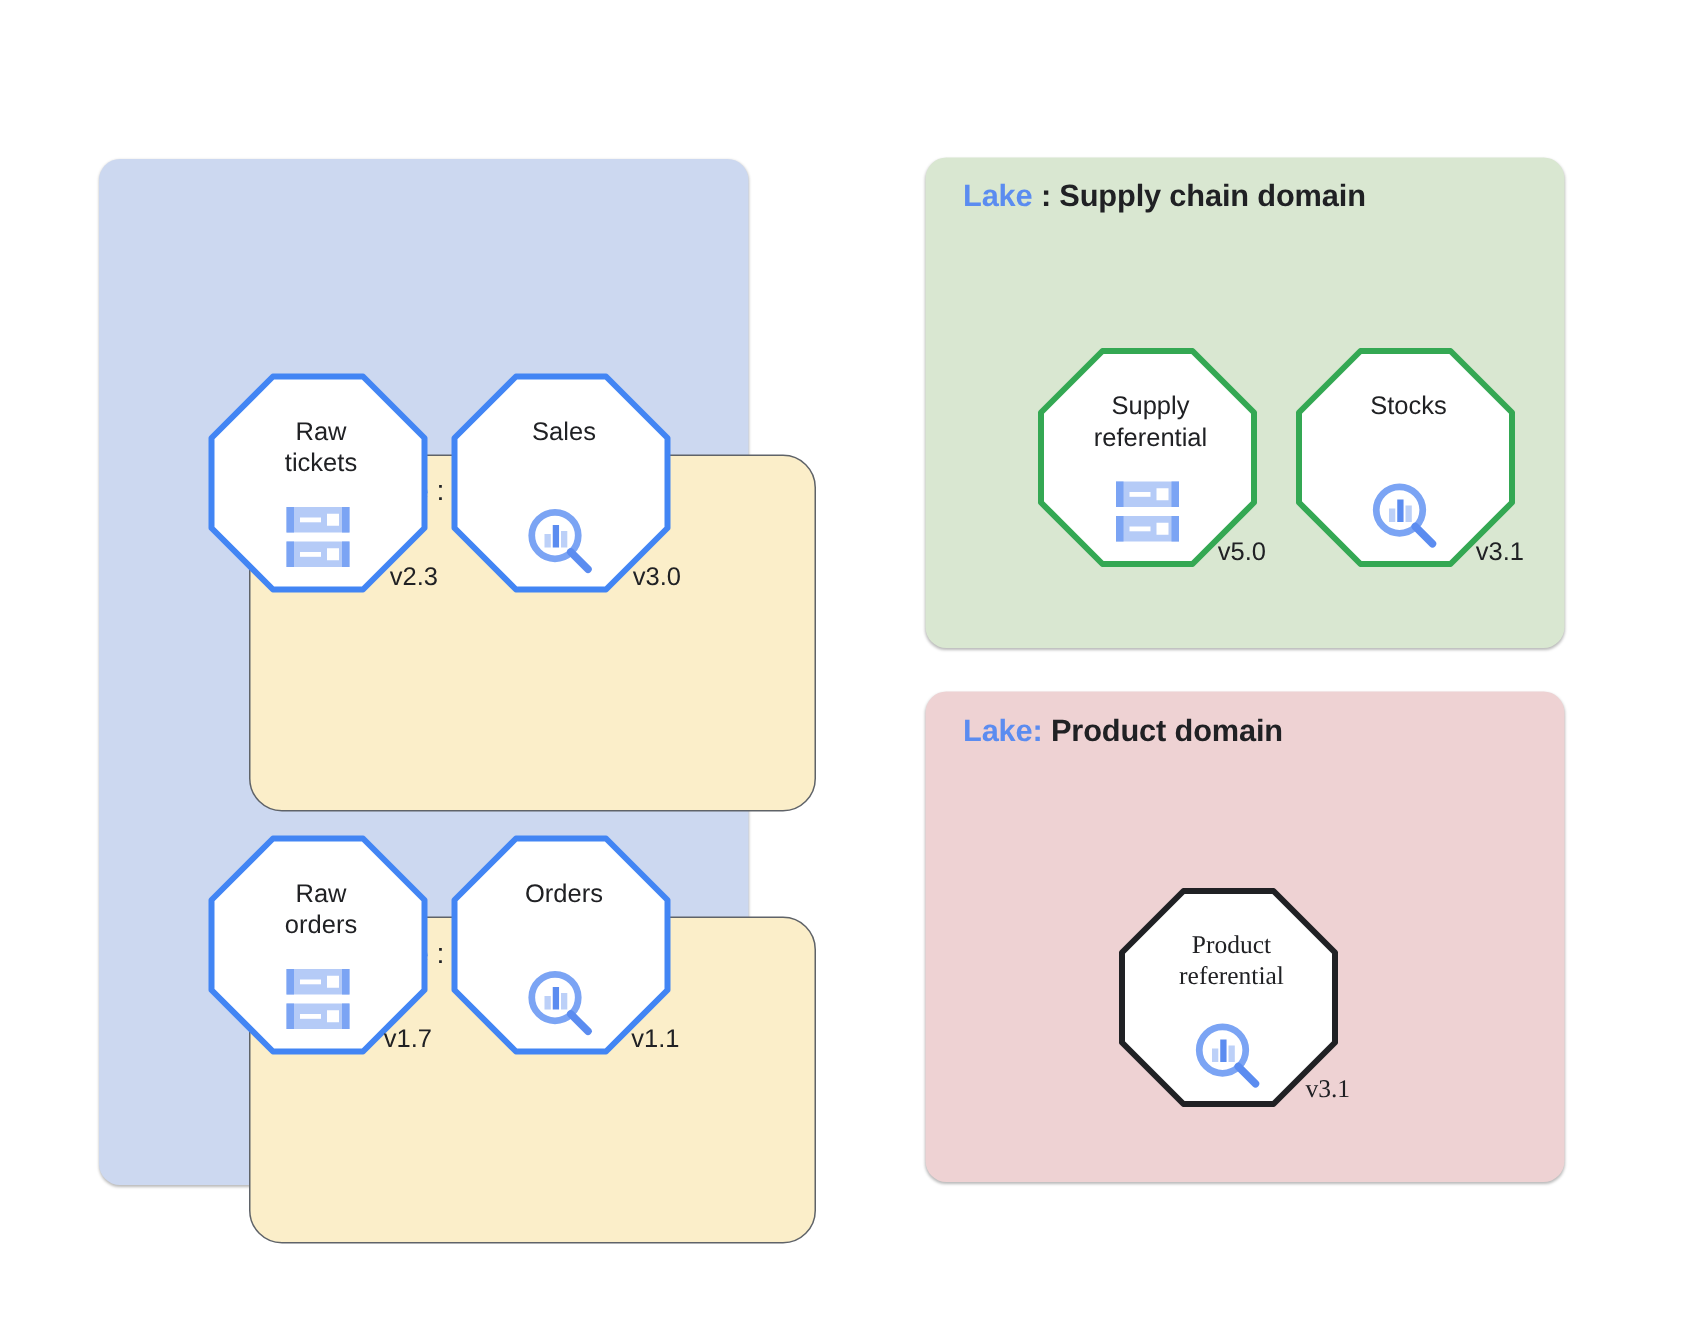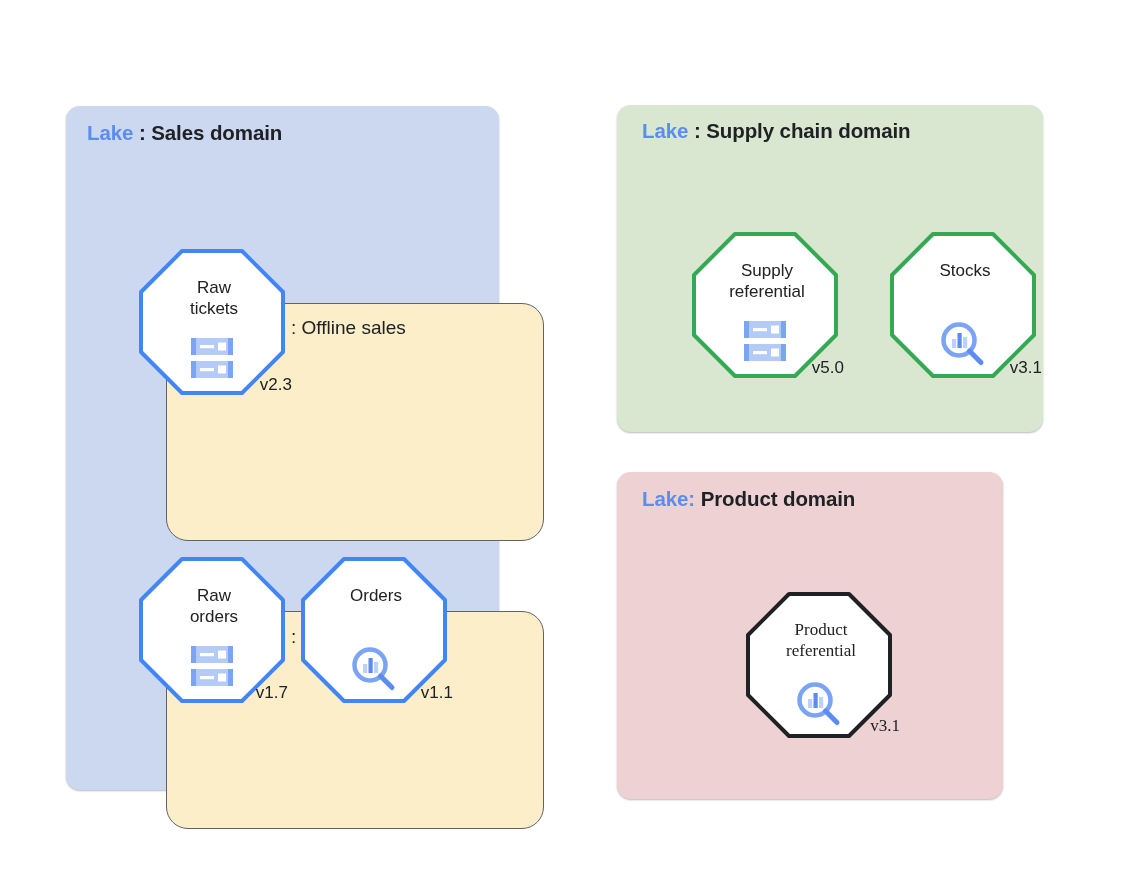--- a/index.html
+++ b/index.html
@@ -34,21 +34,21 @@
     font-weight: bold;
     letter-spacing: -0.1px;
     color: #202124;
   }
   .lake-title .kw {
     color: #5b8cf0;
   }
 
   #lake-sales    { left: 66px;  top: 106px; width: 433px; height: 684px; background: #ccd8f0; }
   #lake-supply   { left: 617px; top: 105px; width: 426px; height: 327px; background: #d9e7d1; }
-  #lake-product  { left: 617px; top: 472px; width: 386px; height: 327px; background: #eed2d3; }
+  #lake-product  { left: 617px; top: 461px; width: 426px; height: 327px; background: #eed2d3; }
 
   #lake-sales   .lake-title { left: 21px; top: 15px; }
   #lake-supply  .lake-title { left: 25px; top: 14px; text-align: center; }
   #lake-product .lake-title { left: 25px; top: 15px; }
 
   
   .zone {
     position: absolute;
     background: #fbeec9;
     border: 1.6px solid #5f6368;
@@ -109,21 +109,21 @@
     top: 88px;
     transform: translateX(-50%);
   }
 
   
   #node-raw-tickets     { left: 139px; top: 249px; }
   #node-sales          { left: 301px; top: 249px; }
   #node-raw-orders      { left: 139px; top: 557px; }
   #node-orders         { left: 301px; top: 557px; }
   #node-supply-ops      { left: 692px; top: 232px; }
-  #node-stocks         { left: 890px; top: 232px; }
+  #node-stocks         { left: 864px; top: 232px; }
   #node-product-ref     { left: 746px; top: 592px; font-family: Liberation Serif, serif; }
 
   #node-sales .node-label,
   #node-orders .node-label,
   #node-stocks .node-label { top: 28px; }
 
   #node-product-ref .node-label { top: 27px; }
 
   
   #node-raw-tickets .node-version { right: -7px; bottom: 0px; text-align: center; }
@@ -133,23 +133,20 @@
   #node-supply-ops .node-version  { right: -6px; bottom: 0px; }
   #node-stocks .node-version      { right: -6px; bottom: 0px; }
   #node-product-ref .node-version { right: -8px; bottom: 2px; }
 </style>
 </head>
 <body>
 
 <div class="canvas">
 
   <div class="lake" id="lake-sales">
-    <div class="lake-title">
-      <span class="kw">Lake</span><span> : Sales domain</span>
-    </div>
 
     <div class="zone" id="zone-offline">
       <div class="zone-title">
         <span class="kw">Data zone</span><span> : Offline sales</span>
       </div>
     </div>
 
     <div class="zone" id="zone-online">
       <div class="zone-title">
         <span class="kw">Data zone</span><span> : Online sales</span>
@@ -189,20 +186,38 @@
         <rect x="4" y="24" width="42" height="17" fill="#b5cbf7"></rect>
         <rect x="4" y="24" width="5" height="17" fill="#7ba4f4"></rect>
         <rect x="41" y="24" width="5" height="17" fill="#7ba4f4"></rect>
         <rect x="13" y="31" width="14" height="3.2" fill="#ffffff"></rect>
         <rect x="31" y="28.5" width="8" height="8" fill="#ffffff"></rect>
       </svg>
     </div>
     <div class="node-version">v2.3</div>
   </div>
 
+  <div class="node" id="node-sales">
+    <svg class="oct" viewBox="0 0 146 146">
+      <polygon points="43,2 103,2 144,43 144,103 103,144 43,144 2,103 2,43" fill="#ffffff" stroke="#4285f4" stroke-width="4" stroke-linejoin="round"></polygon>
+    </svg>
+    <div class="node-label">
+      <div>Sales</div>
+    </div>
+    <div class="node-icon">
+      <svg width="48" height="48" viewBox="0 0 48 48">
+        <circle cx="20" cy="20" r="15.5" fill="none" stroke="#7ba4f4" stroke-width="4.5"></circle>
+        <line x1="30.5" y1="31" x2="42" y2="42.5" stroke="#5b8cf0" stroke-width="5" stroke-linecap="round"></line>
+        <rect x="13" y="19" width="4.2" height="9" fill="#bcd0f8"></rect>
+        <rect x="18.5" y="13" width="4.2" height="15" fill="#5b8cf0"></rect>
+        <rect x="24" y="17" width="4.2" height="11" fill="#bcd0f8"></rect>
+      </svg>
+    </div>
+    <div class="node-version">v3.0</div>
+  </div>
 
   <div class="node" id="node-raw-orders">
     <svg class="oct" viewBox="0 0 146 146">
       <polygon points="43,2 103,2 144,43 144,103 103,144 43,144 2,103 2,43" fill="#ffffff" stroke="#4285f4" stroke-width="4" stroke-linejoin="round"></polygon>
     </svg>
     <div class="node-label">
       <div>Raw</div>
       <div>orders</div>
     </div>
     <div class="node-icon">

